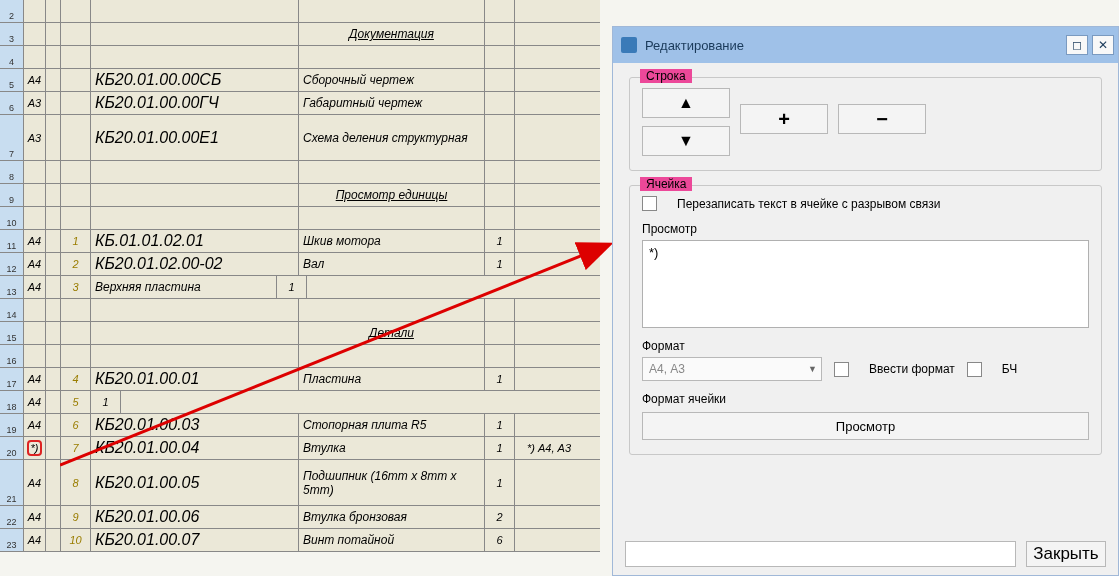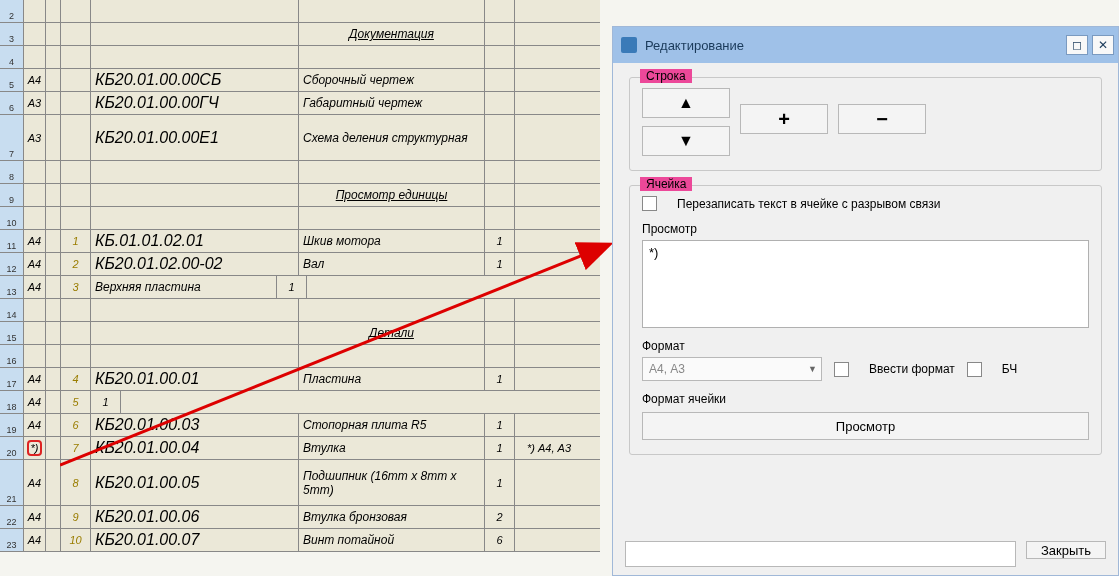--- a/index.html
+++ b/index.html
@@ -51,21 +51,21 @@
   .combo { border: 1px solid #b8b8b8; background: #fafafa; height: 24px; display: flex; align-items: center; padding: 0 6px; font-size: 12px; width: 180px; color: #888; position: relative; }
   .combo .dd { position: absolute; right: 4px; font-size: 9px; color: #666; }
   .spin { border: 1px solid #b8b8b8; background: #fff; height: 24px; width: 84px; display: flex; align-items: center; padding: 0 6px; font-size: 12px; position: relative; }
   .spin .upd { position: absolute; right: 2px; top: 0; bottom: 0; width: 14px; display: flex; flex-direction: column; font-size: 7px; }
   .spin .upd div { flex:1; display:flex; align-items:center; justify-content:center; border-left:1px solid #ccc; }
   
   .applybtn { width: 100%; height: 28px; border: 1px solid #b8b8b8; background: #f4f4f4; font-size: 13px; cursor: pointer; display:flex; align-items:center; justify-content:center; margin-top: 6px; }
   
   .footer { position: absolute; bottom: 8px; left: 12px; right: 12px; display: flex; gap: 10px; }
   .footinput { flex: 1; height: 26px; border: 1px solid #b8b8b8; background: #fff; }
-  .closebtn { width: 80px; height: 18px; border: 1px solid #b8b8b8; background: #f4f4f4; font-size: 13px; cursor: pointer; display:flex; align-items:center; justify-content:center; }
+  .closebtn { width: 80px; height: 26px; border: 1px solid #b8b8b8; background: #f4f4f4; font-size: 17px; cursor: pointer; display:flex; align-items:center; justify-content:center; }
 </style>
 </head>
 <body>
 
 <div class="sheet" id="sheet">
     <div class="row">
       <div class="rownum">2</div>
       <div class="c-fmt"></div>
       <div class="c-z"></div>
       <div class="c-pos"></div>

